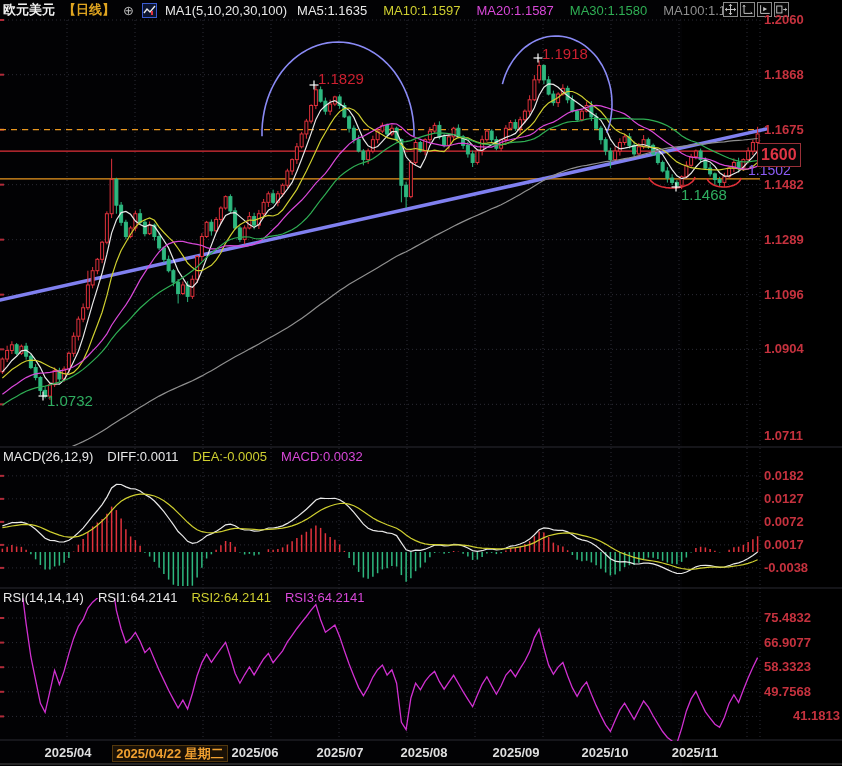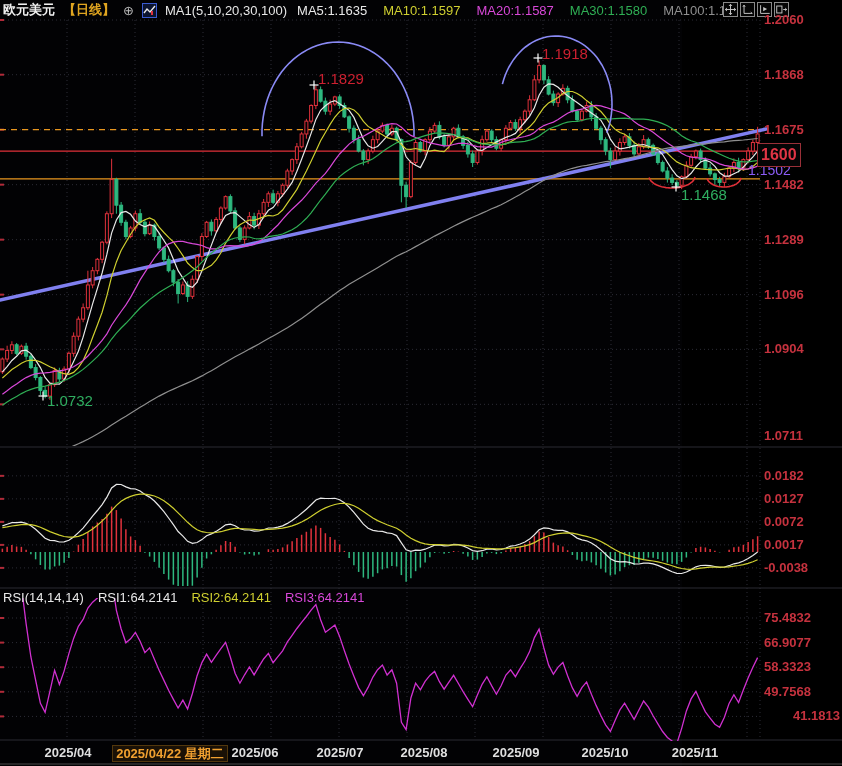--- a/index.html
+++ b/index.html
@@ -667,20 +667,28 @@
           </svg>
       </span>
       <span class="tool">
         <svg width="13" height="13" viewBox="0 0 15 15">
             <rect x="2" y="3.5" width="6" height="8" stroke="#c8c8c8" fill="none" stroke-width="1.1"></rect>
             <path d="M9.5 7.5H13.5M13.5 7.5L11.8 5.9M13.5 7.5L11.8 9.1" stroke="#c8c8c8" stroke-width="1.1" fill="none"></path>
           </svg>
       </span>
     </div>
 
+    <div class="pane-header" style="top:449px;">
+      <span>MACD(26,12,9)</span>
+      <span id="macd-segs" style="display:flex;gap:14px;">
+          <span style="color: rgb(232, 232, 232);">DIFF:0.0011</span>
+          <span style="color: rgb(207, 207, 48);">DEA:-0.0005</span>
+          <span style="color: rgb(216, 72, 216);">MACD:0.0032</span>
+        </span>
+    </div>
 
     <div class="pane-header" style="top:590px;">
       <span>RSI(14,14,14)</span>
       <span id="rsi-segs" style="display:flex;gap:14px;">
           <span style="color: rgb(232, 232, 232);">RSI1:64.2141</span>
           <span style="color: rgb(207, 207, 48);">RSI2:64.2141</span>
           <span style="color: rgb(216, 72, 216);">RSI3:64.2141</span>
         </span>
     </div>
 

